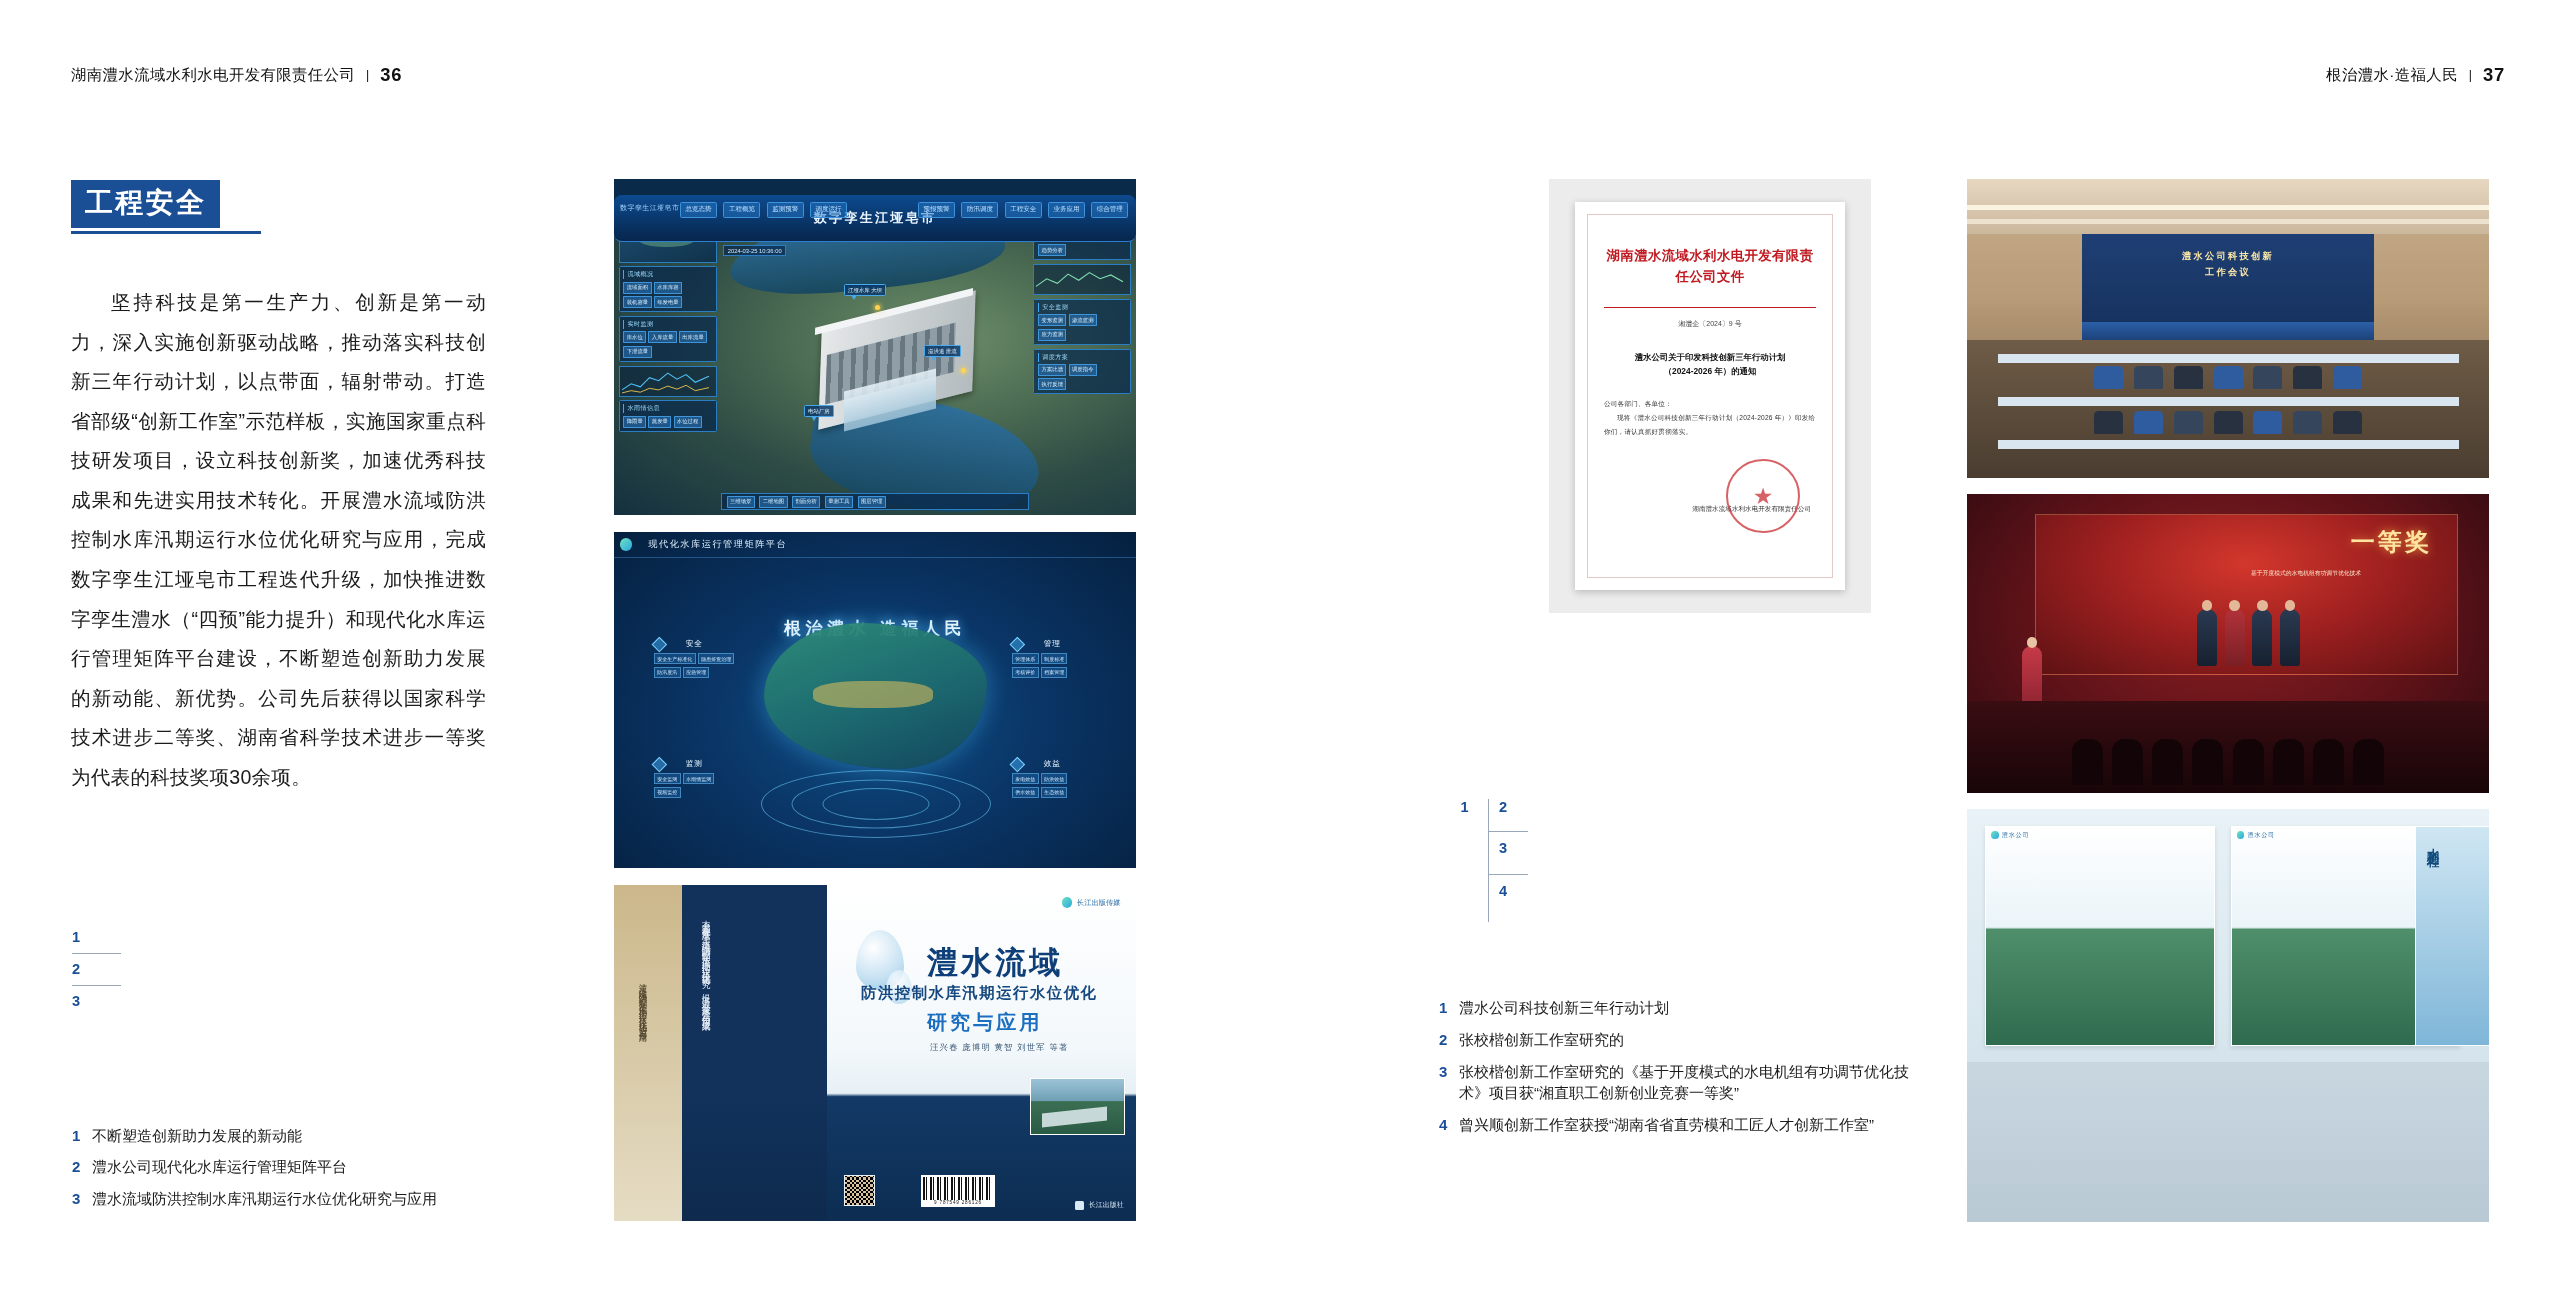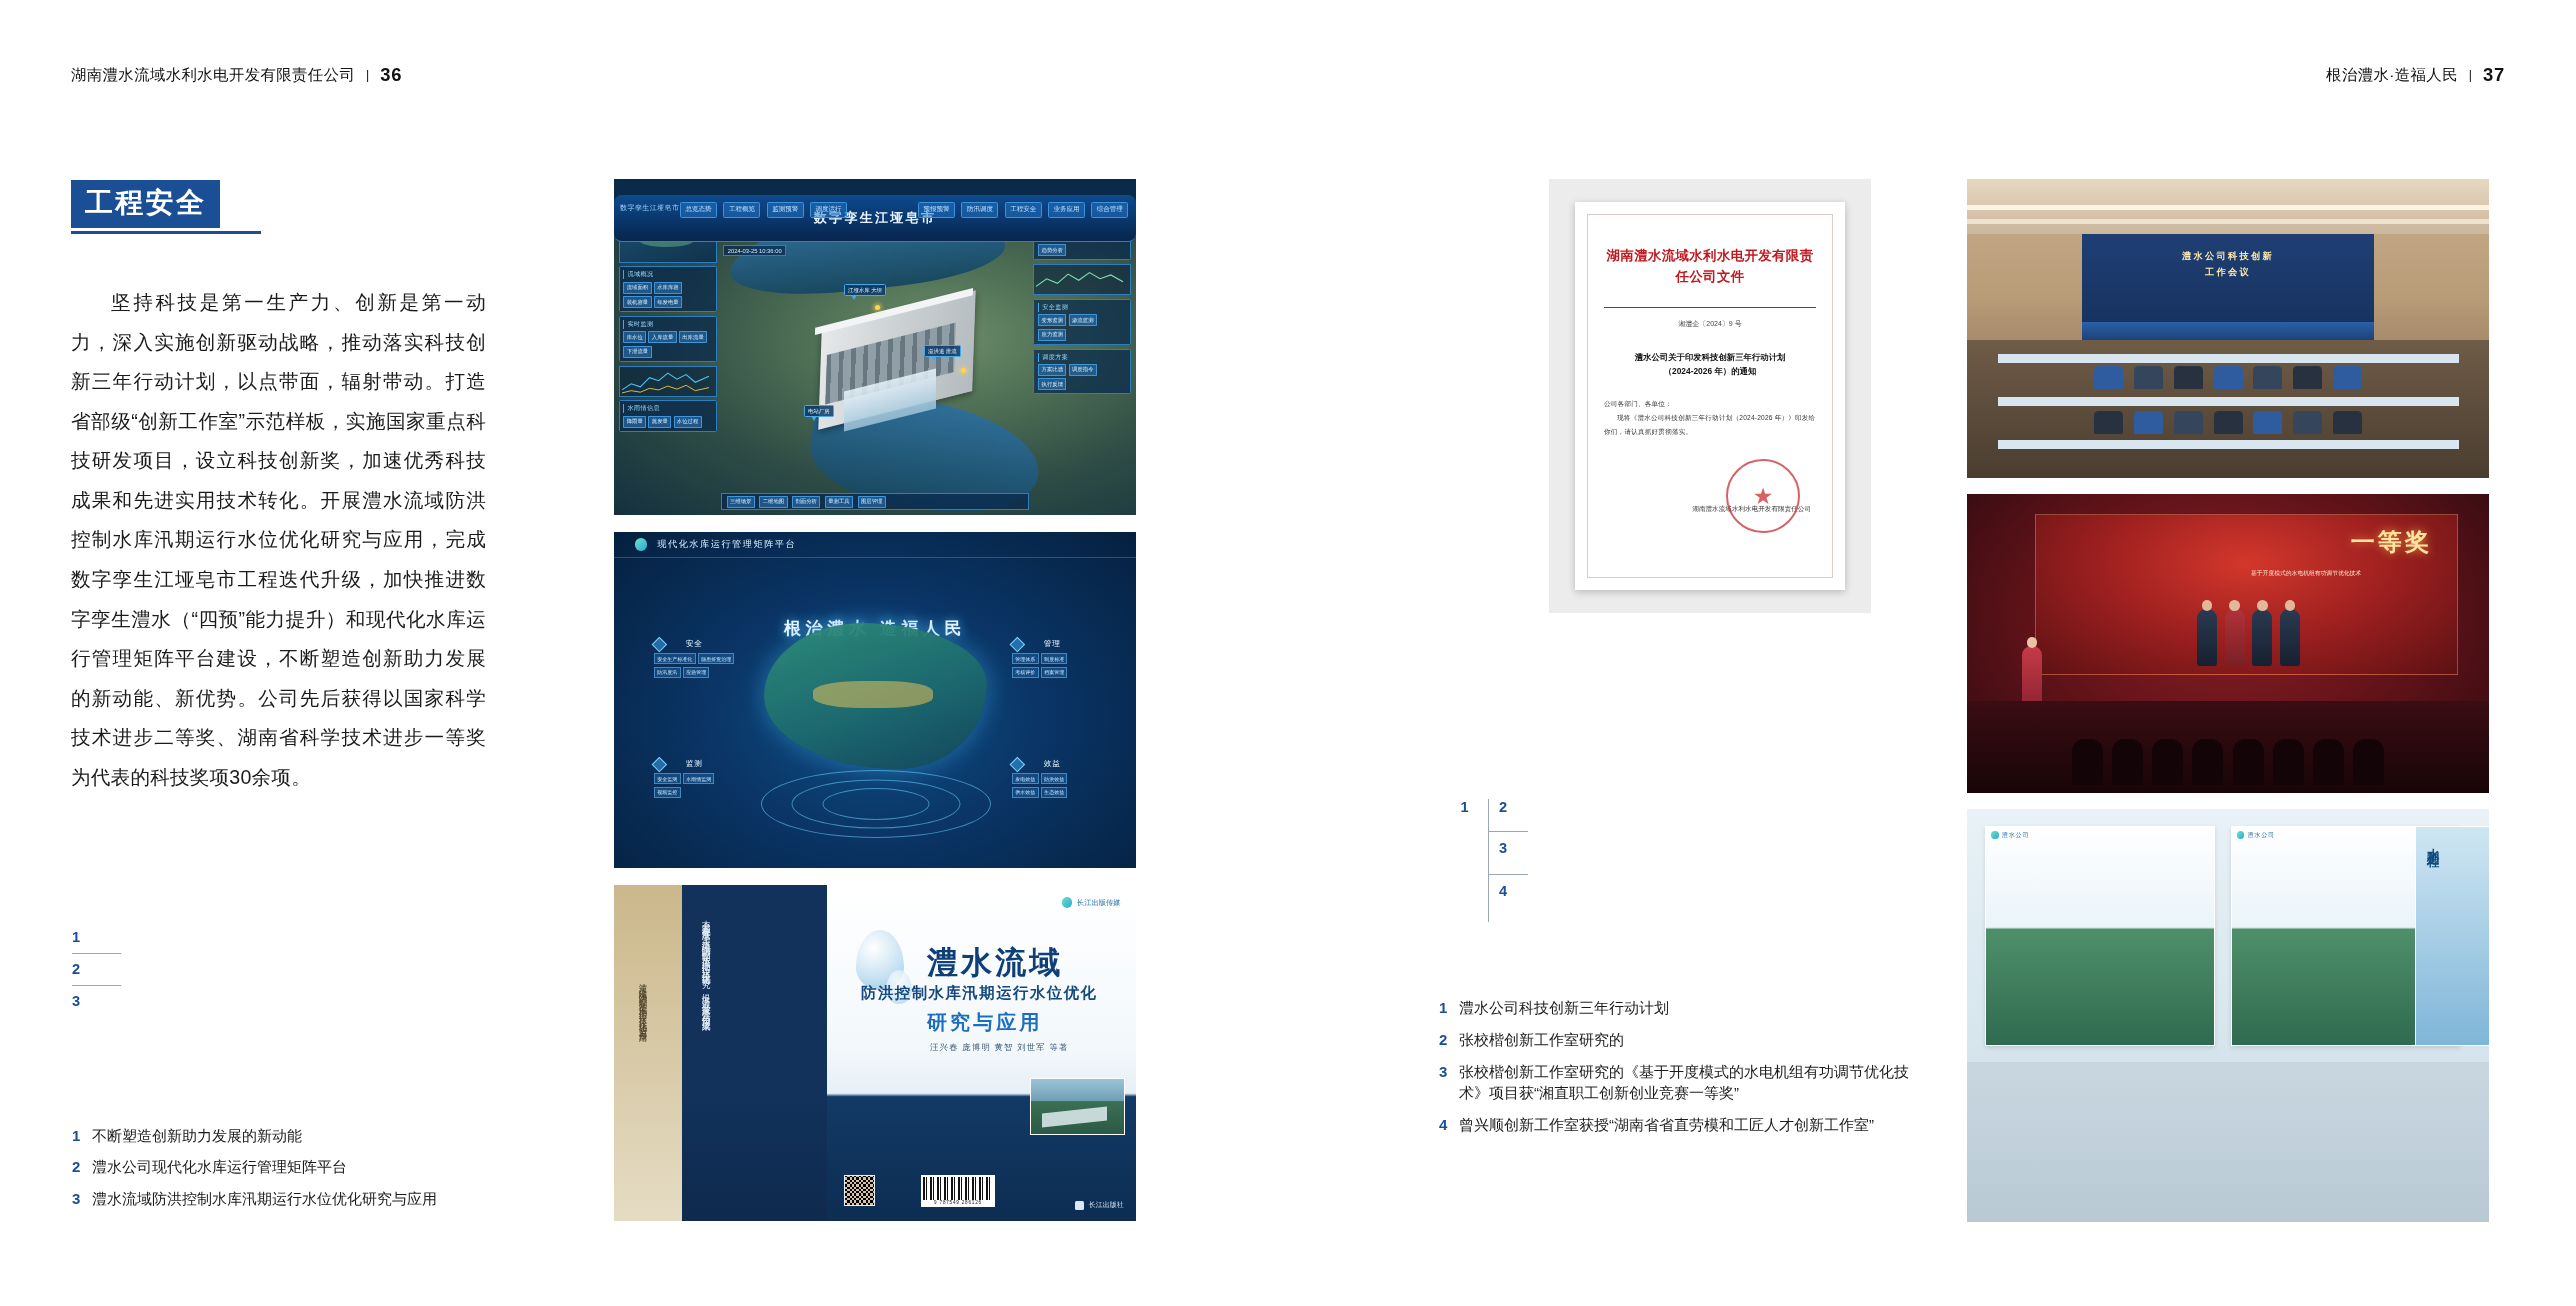--- a/index.html
+++ b/index.html
@@ -245,21 +245,21 @@
     position: absolute; left: 107px; right: 107px; bottom: 4.6px; height: 17px;
     background: rgba(8,40,76,.72); border: 0.8px solid #2c7ec4;
     display: flex; align-items: center; gap: 4.6px; padding: 0 4.6px;
   }
 
   
   #fig-matrix { left: 614px; top: 532px; width: 522px; height: 336px;
     background: radial-gradient(ellipse at 50% 55%, #0f4f86 0%, #0a3566 45%, #05203f 100%); }
   .mx-head {
     position: absolute; left: 0; top: 0; width: 100%; height: 26px;
-    display: flex; align-items: center; gap: 10px; padding-left: 21px;
+    display: flex; align-items: center; gap: 16px; padding-left: 6px;
     border-bottom: 0.8px solid rgba(90,170,240,.35);
   }
   .mx-logo {
     width: 12.3px; height: 12.3px; border-radius: 50%;
     background: linear-gradient(135deg,#6fe3c0,#2aa7e0);
   }
   .mx-head .t { font-size: 9.2px; color: #dff1ff; letter-spacing: 1.5px; }
   .mx-slogan {
     position: absolute; left: 0; right: 0; top: 45px; text-align: center;
     font-size: 17px; letter-spacing: 4.6px; font-weight: bold;

